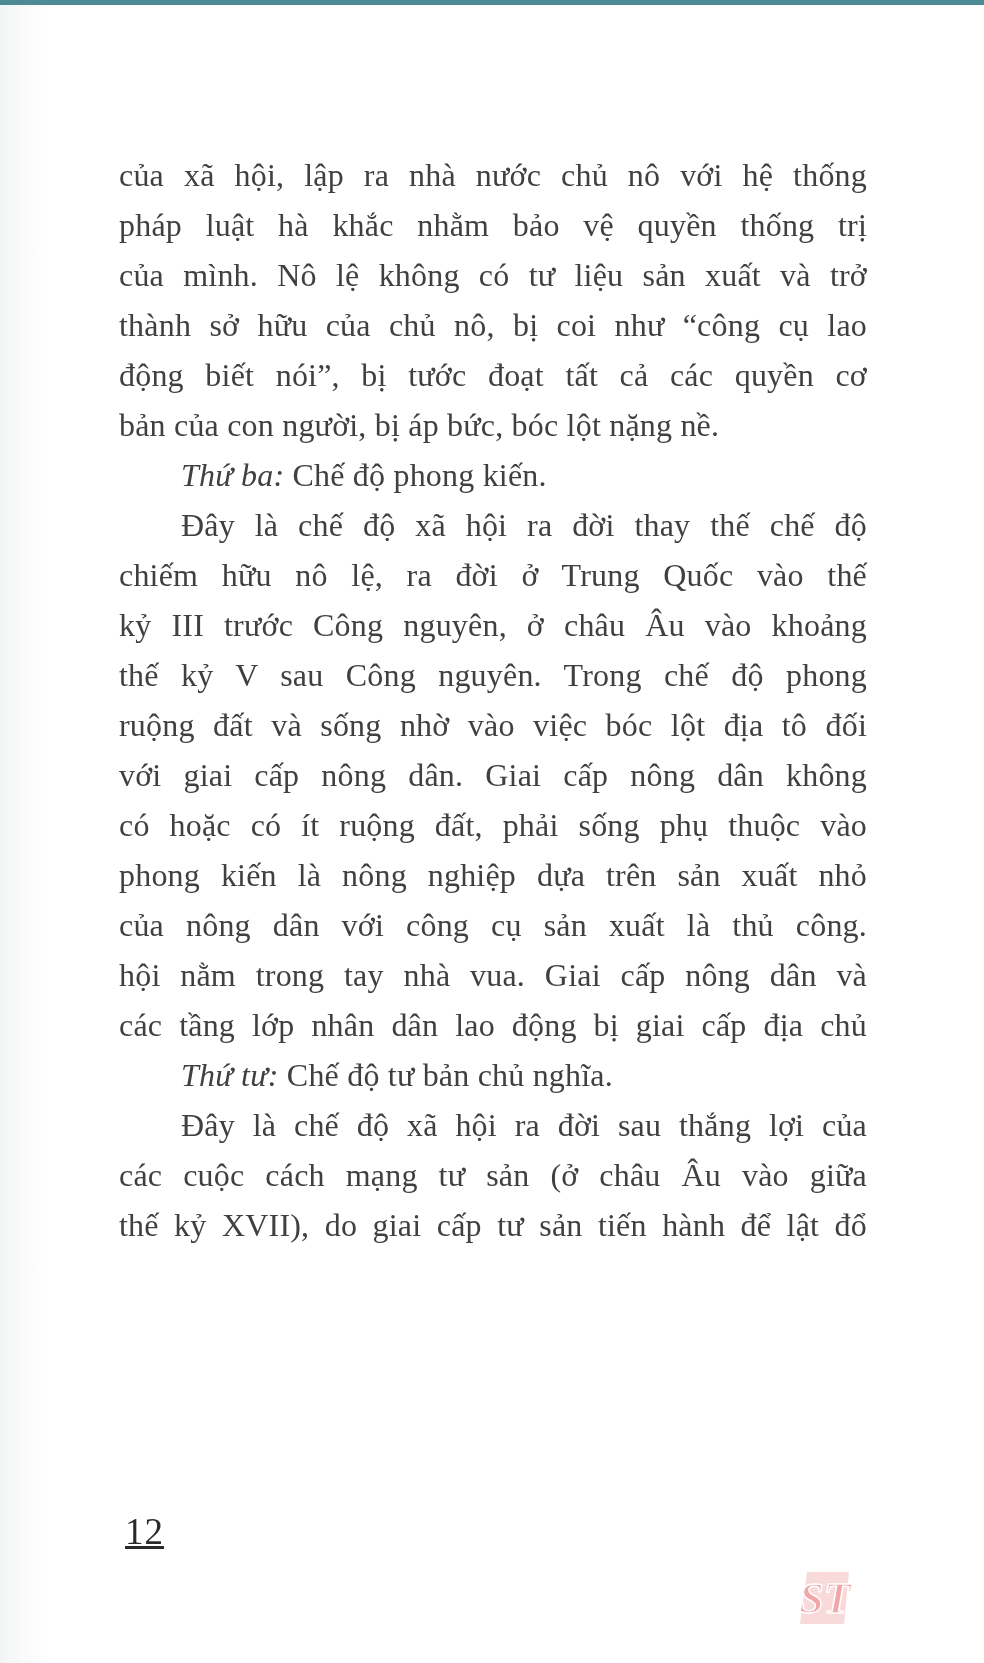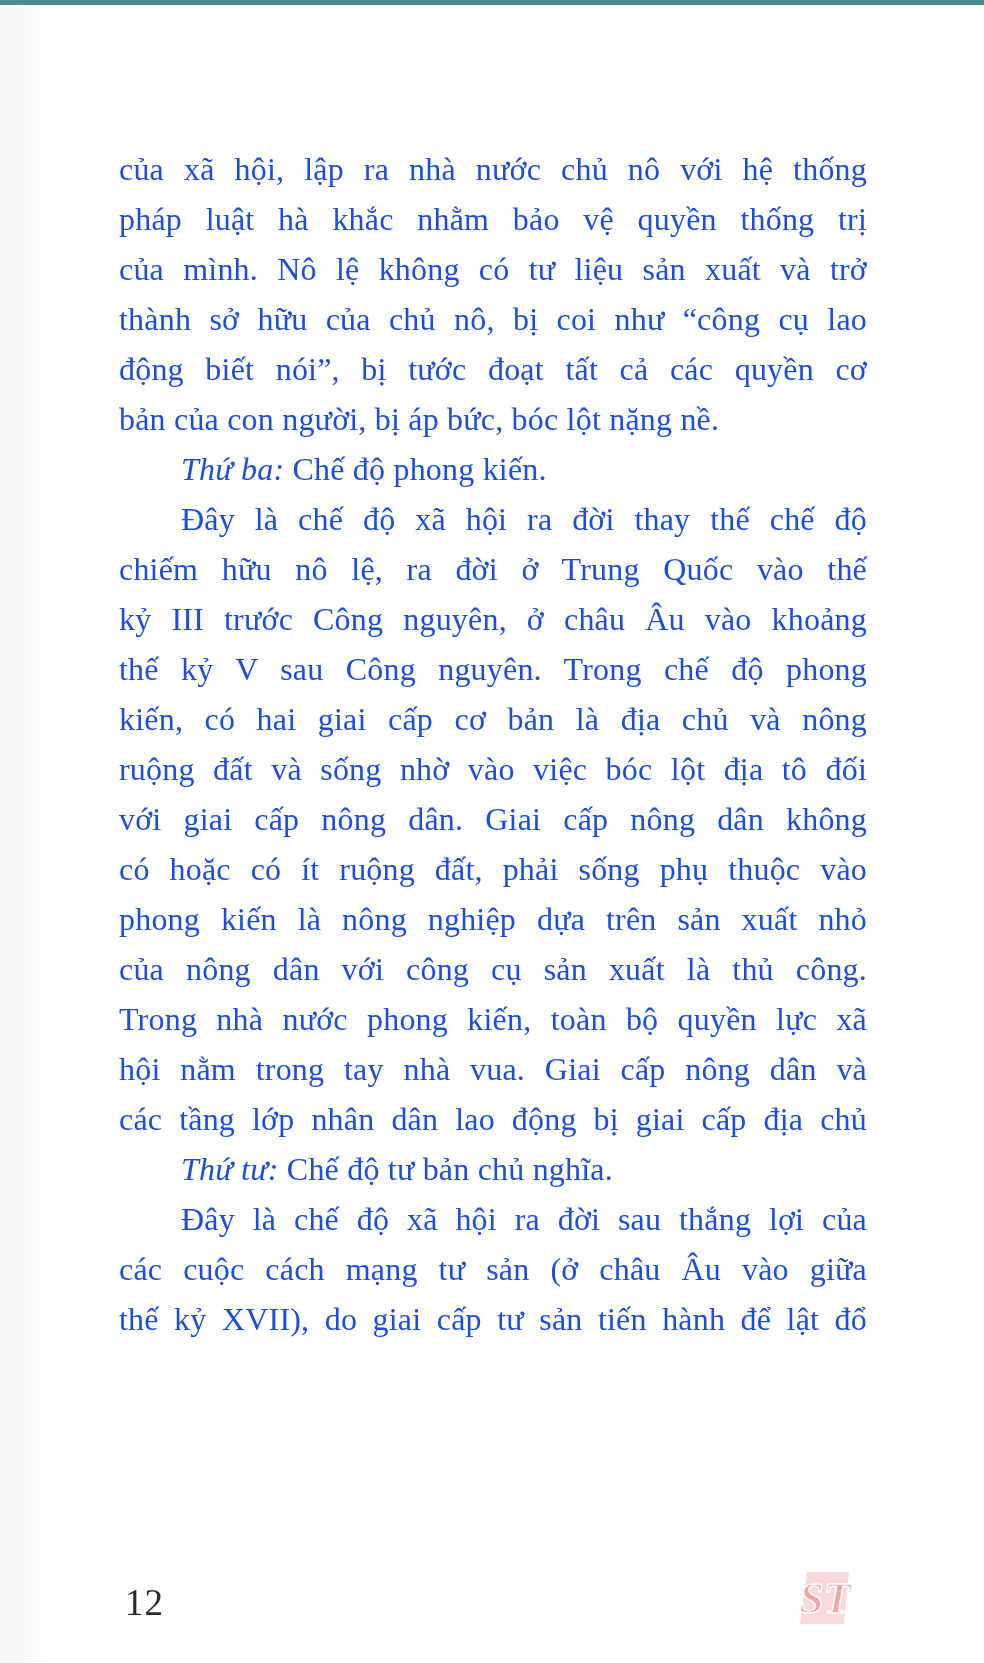--- a/index.html
+++ b/index.html
@@ -15,39 +15,40 @@
     width: 984px; height: 5px;
   }
   .gutter-shadow {
     position: absolute; top: 5px; left: 0; bottom: 0;
     width: 50px;
     background: linear-gradient(to right, rgba(210,215,218,0.25), rgba(255,255,255,0));
     pointer-events: none;
   }
   .text-block {
     position: absolute;
-    left: 119px; top: 144px;
+    left: 119px; top: 150px;
     width: 748px;
-    color: #1d4ed8;
+    color: #404040;
   }
   .line {
     font-size: 32px;
     line-height: 50px;
     height: 50px;
     letter-spacing: 0.2px;
   }
   .line.justify { text-align: justify; text-align-last: justify; }
   .line.indent { text-indent: 62px; }
   .line em { font-style: italic; }
   .page-number {
     position: absolute;
-    left: 125px; top: 1581px;
+    left: 125px; top: 1510px;
     font-size: 37px;
     color: #2a2a2a;
     letter-spacing: 1px;
+    text-decoration: underline;
   }
   .publisher-logo {
     position: absolute;
     left: 799px; top: 1551px;
     width: 52px; height: 54px; margin-top: 20px;
   }
 </style>
 </head>
 <body>
 
@@ -59,27 +60,25 @@
     <div class="line justify">pháp luật hà khắc nhằm bảo vệ quyền thống trị</div>
     <div class="line justify">của mình. Nô lệ không có tư liệu sản xuất và trở</div>
     <div class="line justify">thành sở hữu của chủ nô, bị coi như “công cụ lao</div>
     <div class="line justify">động biết nói”, bị tước đoạt tất cả các quyền cơ</div>
     <div class="line">bản của con người, bị áp bức, bóc lột nặng nề.</div>
     <div class="line indent"><em>Thứ ba:</em> Chế độ phong kiến.</div>
     <div class="line indent justify">Đây là chế độ xã hội ra đời thay thế chế độ</div>
     <div class="line justify">chiếm hữu nô lệ, ra đời ở Trung Quốc vào thế</div>
     <div class="line justify">kỷ III trước Công nguyên, ở châu Âu vào khoảng</div>
     <div class="line justify">thế kỷ V sau Công nguyên. Trong chế độ phong</div>
-    <div class="line justify">kiến, có hai giai cấp cơ bản là địa chủ và nông</div>
     <div class="line justify">ruộng đất và sống nhờ vào việc bóc lột địa tô đối</div>
     <div class="line justify">với giai cấp nông dân. Giai cấp nông dân không</div>
     <div class="line justify">có hoặc có ít ruộng đất, phải sống phụ thuộc vào</div>
     <div class="line justify">phong kiến là nông nghiệp dựa trên sản xuất nhỏ</div>
     <div class="line justify">của nông dân với công cụ sản xuất là thủ công.</div>
-    <div class="line justify">Trong nhà nước phong kiến, toàn bộ quyền lực xã</div>
     <div class="line justify">hội nằm trong tay nhà vua. Giai cấp nông dân và</div>
     <div class="line justify">các tầng lớp nhân dân lao động bị giai cấp địa chủ</div>
     <div class="line indent"><em>Thứ tư:</em> Chế độ tư bản chủ nghĩa.</div>
     <div class="line indent justify">Đây là chế độ xã hội ra đời sau thắng lợi của</div>
     <div class="line justify">các cuộc cách mạng tư sản (ở châu Âu vào giữa</div>
     <div class="line justify">thế kỷ XVII), do giai cấp tư sản tiến hành để lật đổ</div>
   </div>
 
 <div class="page-number">12</div>
 

